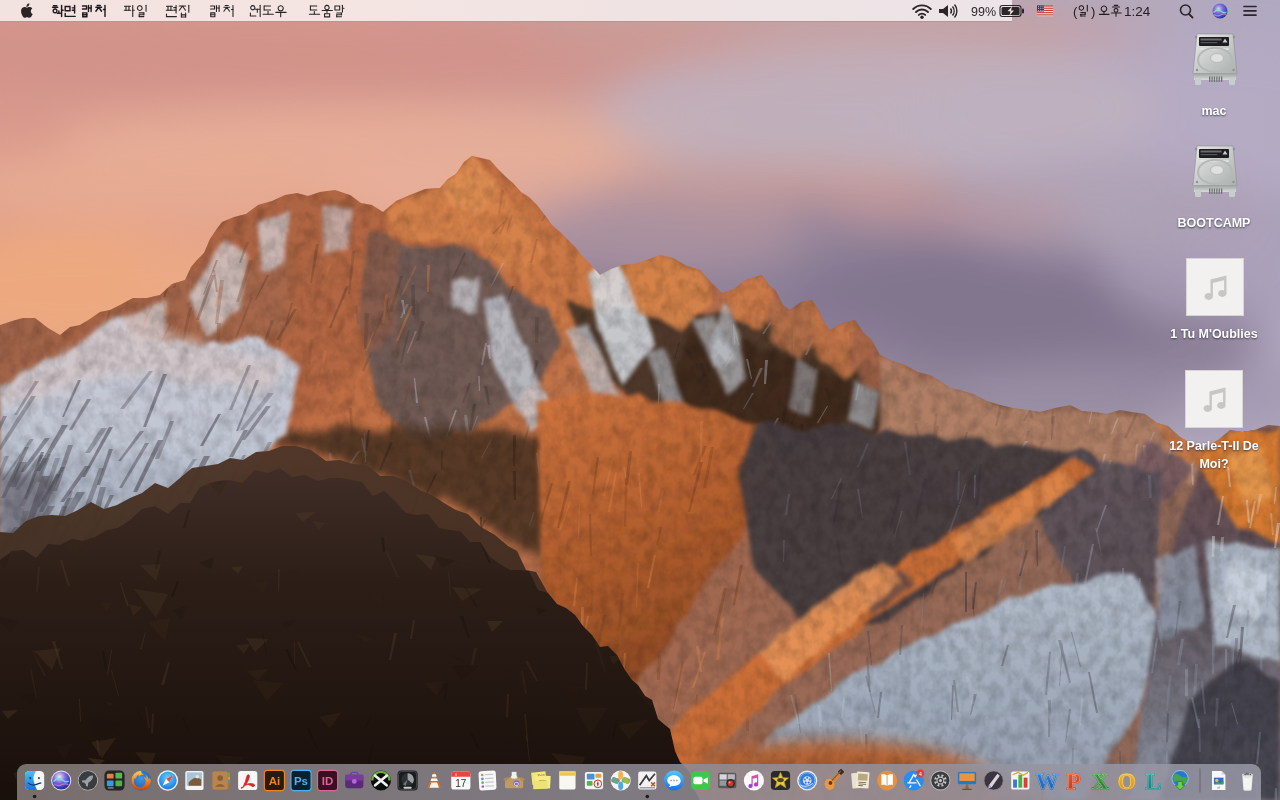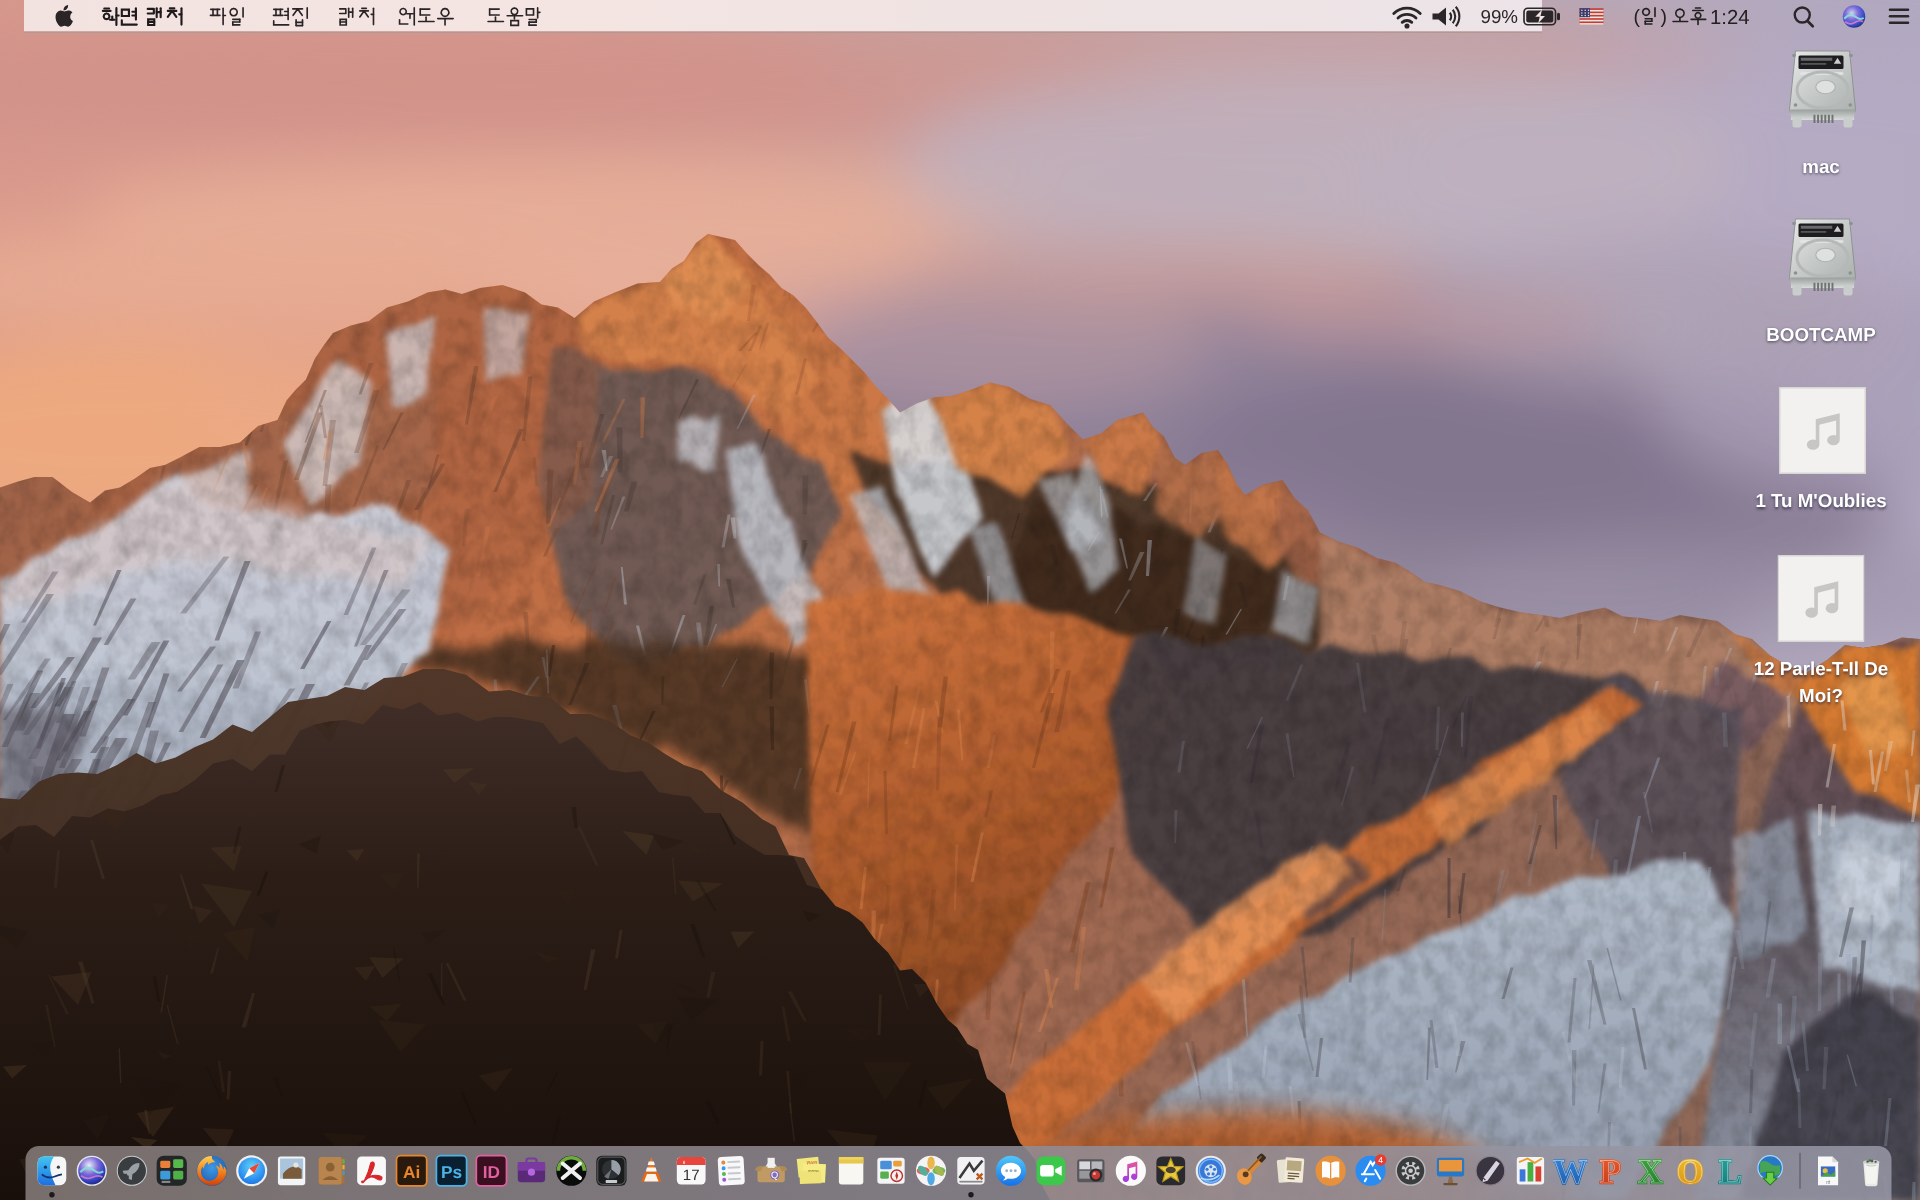--- a/index.html
+++ b/index.html
@@ -1,16 +1,16 @@
 <!DOCTYPE html>
 <html><head><meta charset="utf-8"><title>d</title>
 <style>
 *{margin:0;padding:0;box-sizing:border-box}
 html,body{width:1280px;height:800px;overflow:hidden;font-family:"Liberation Sans",sans-serif}
-#menubar{position:absolute;top:0;left:16px;width:1012px;height:22px;
+#menubar{position:absolute;top:0;left:0;width:1012px;height:22px;
 background:linear-gradient(90deg,#f3e3e0 0%,#f4e5e2 35%,#efe3e3 65%,#ece4e8 100%);
 border-bottom:1px solid #b59693;z-index:10}
 #dock{position:absolute;left:17px;top:764px;width:1244px;height:36px;
 background:linear-gradient(90deg,rgba(128,118,116,0.92) 0%,rgba(138,132,138,0.88) 30%,rgba(148,146,158,0.85) 70%,rgba(152,152,168,0.85) 100%);
 border-radius:9px 9px 0 0;z-index:5}
 #docksvg{z-index:6}
 svg{display:block}
 </style></head>
 <body>
 <svg id="wall" width="1280" height="800" viewBox="0 0 1280 800" preserveAspectRatio="none" style="position:absolute;top:0;left:0">

